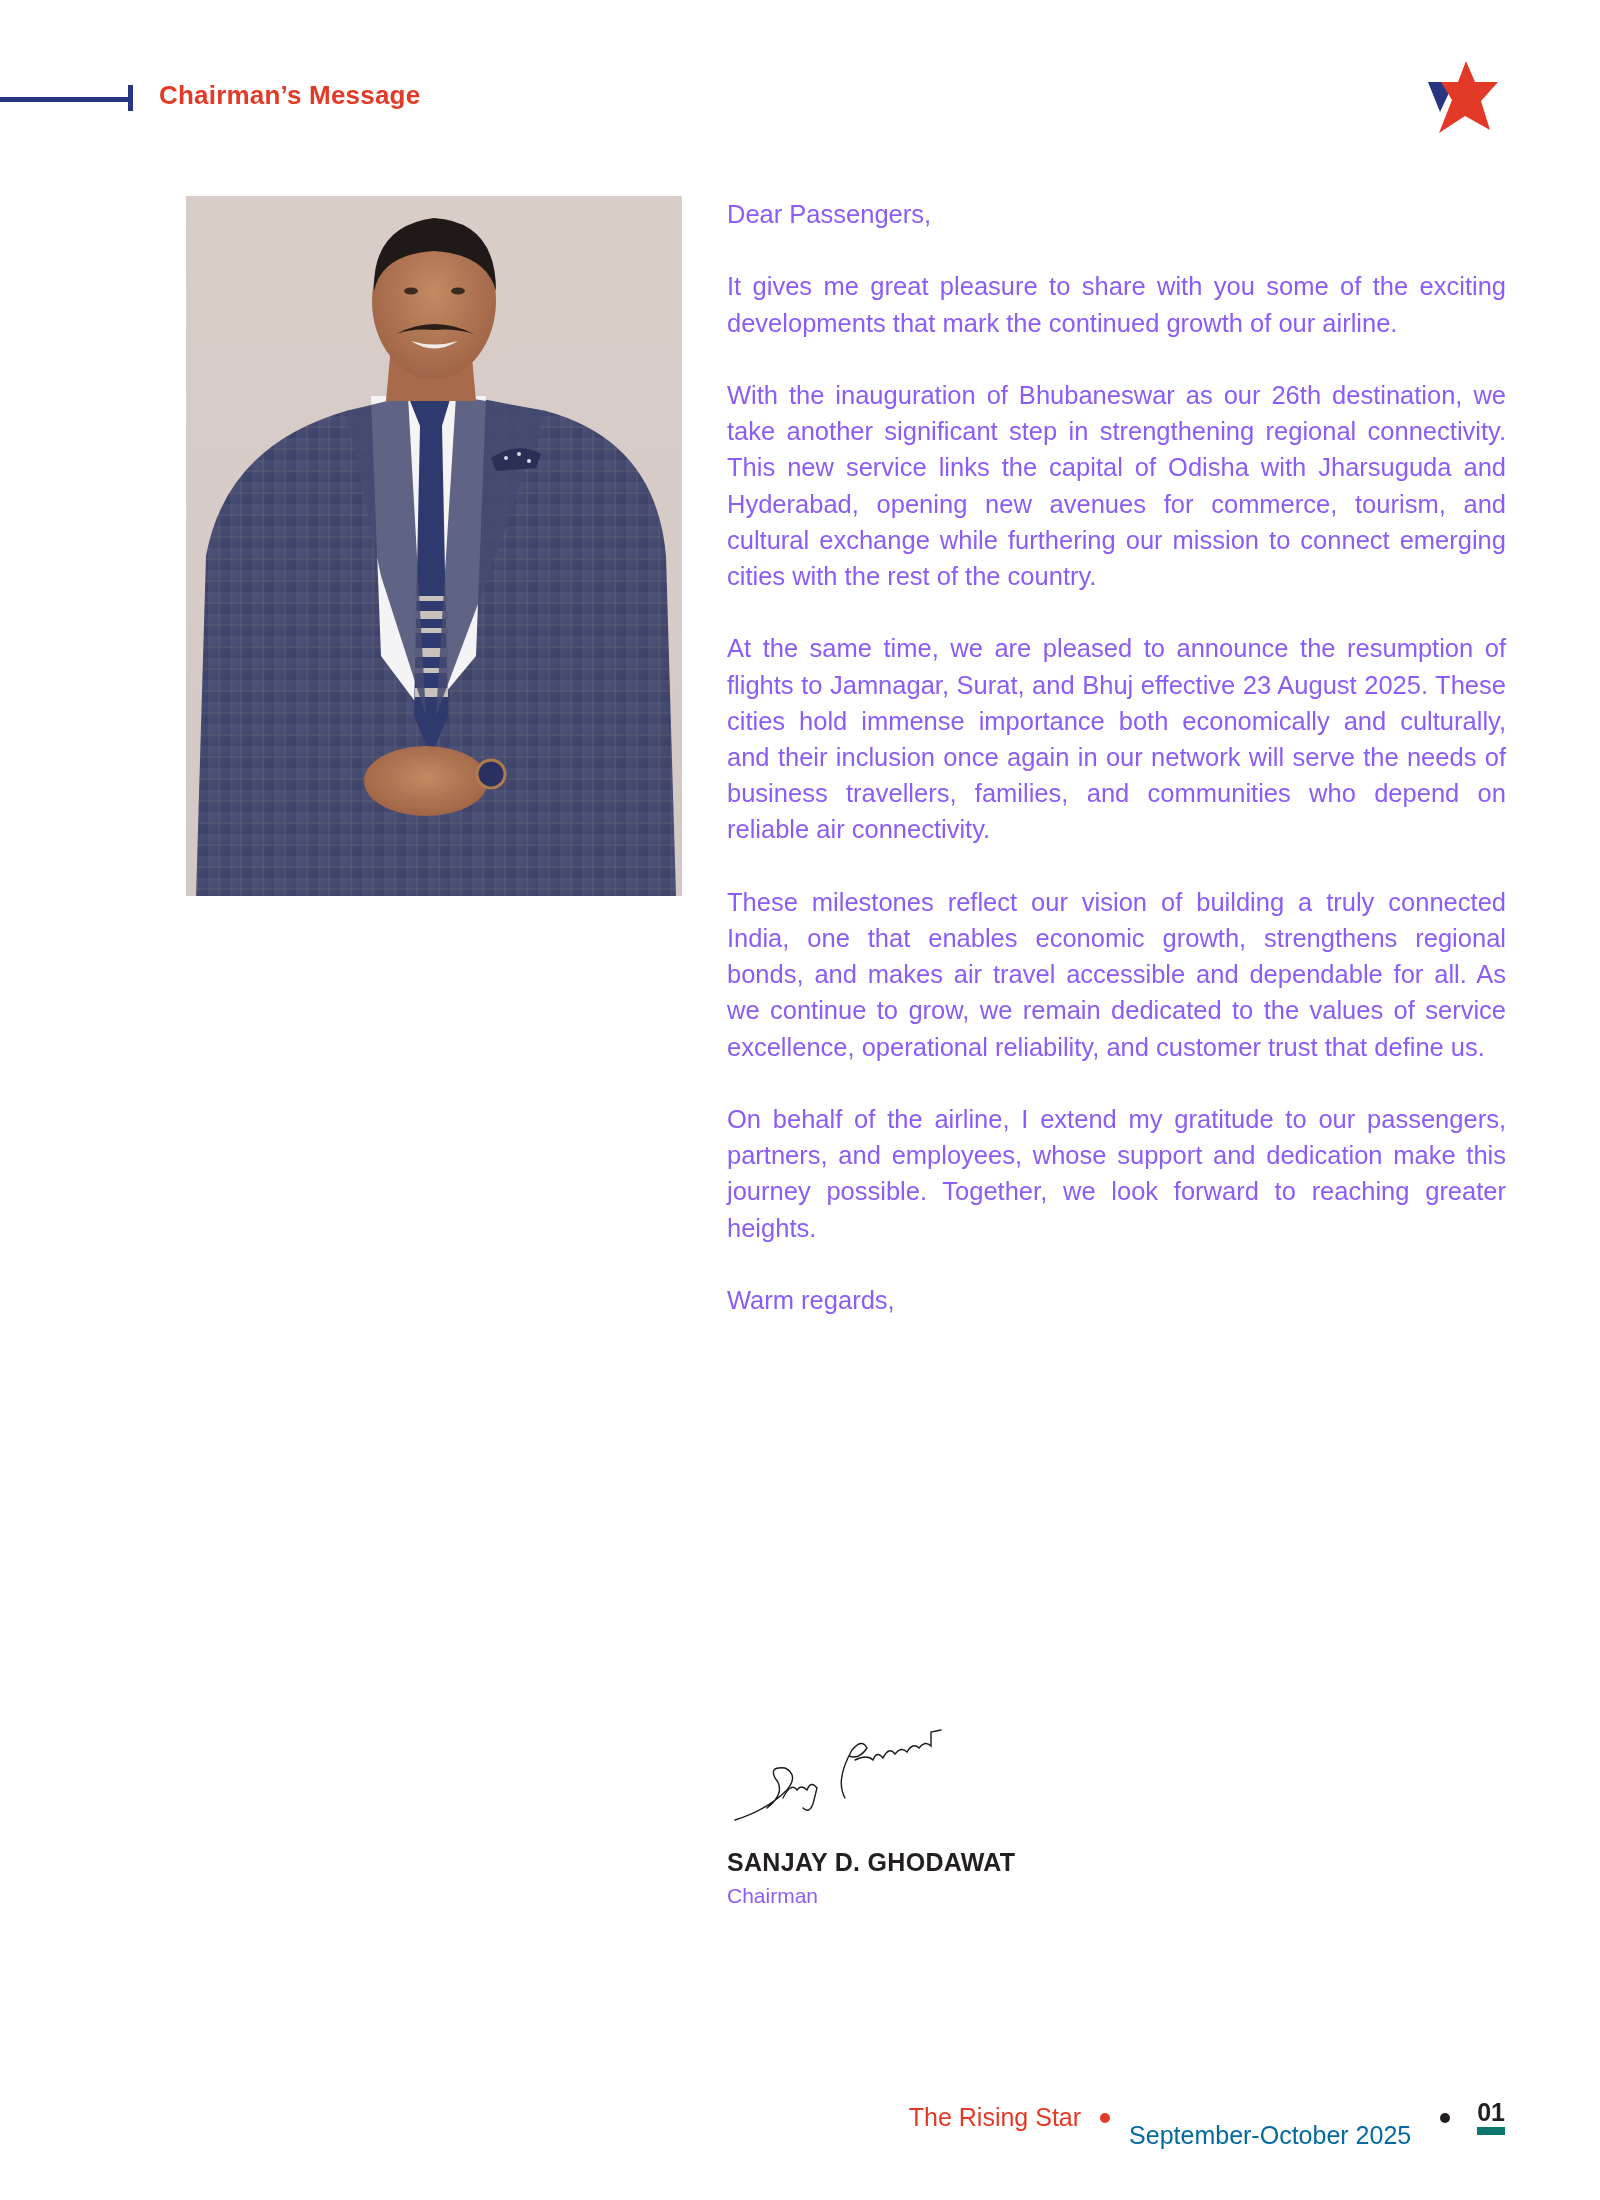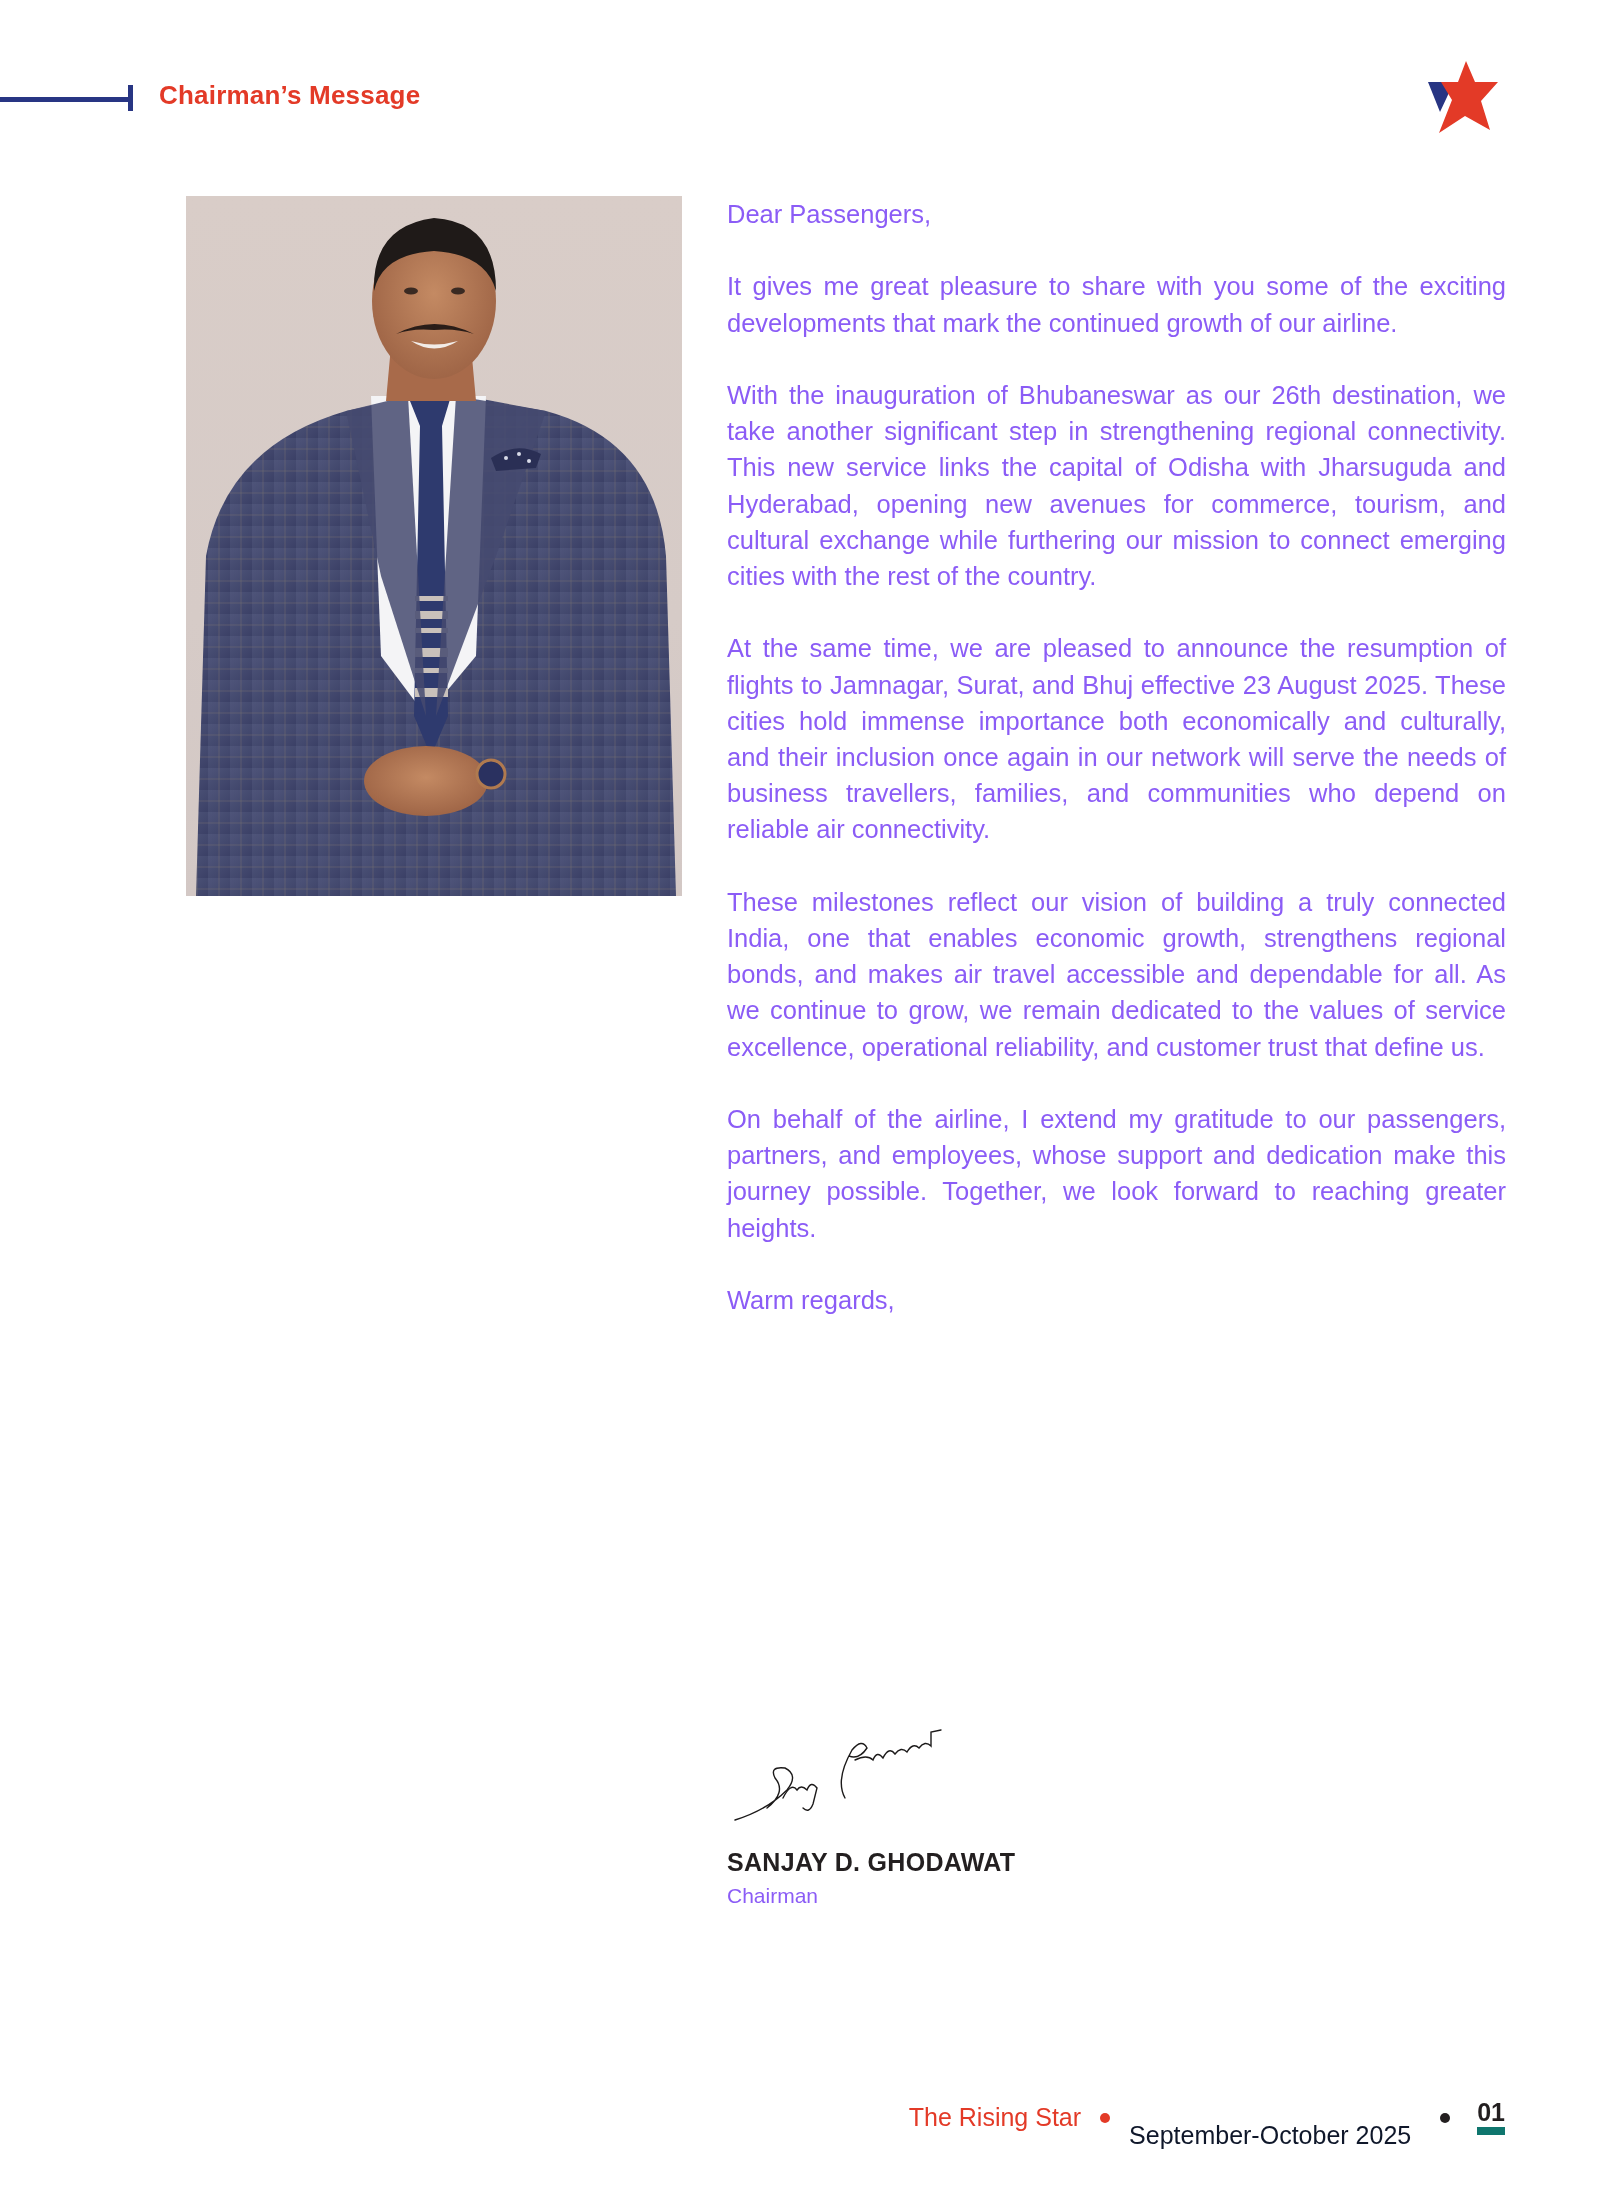--- a/index.html
+++ b/index.html
@@ -43,21 +43,21 @@
     font-family: "Liberation Sans", sans-serif; font-size: 21px; color: #8b5cf6;
   }
 
   .footer {
     position: absolute; right: 95px; top: 2085px;
     display: flex; align-items: center; gap: 13px;
     font-family: "Liberation Sans", sans-serif; font-size: 25px;
   }
   .footer-pub { color: #e33a27; }
   .footer-dot-red { display: inline-block; width: 10px; height: 10px; border-radius: 50%; background: #e33a27; margin: 0 6px; }
-  .footer-issue { color: #0f172a; margin-top: 36px; }
+  .footer-issue { color: #0369a1; margin-top: 36px; }
   .footer-dot-dark { display: inline-block; width: 10px; height: 10px; border-radius: 50%; background: #231f20; margin: 0 14px 0 16px; }
   .footer-page { color: #231f20; font-weight: bold; border-bottom: 8px solid #0f766e; padding-bottom: 2px; line-height: 1; }
 </style>
 </head>
 <body>
 
 <div class="header-rule"></div>
 <div class="header-rule-tick"></div>
 <h1 class="section-title">Chairman’s Message</h1>
 

